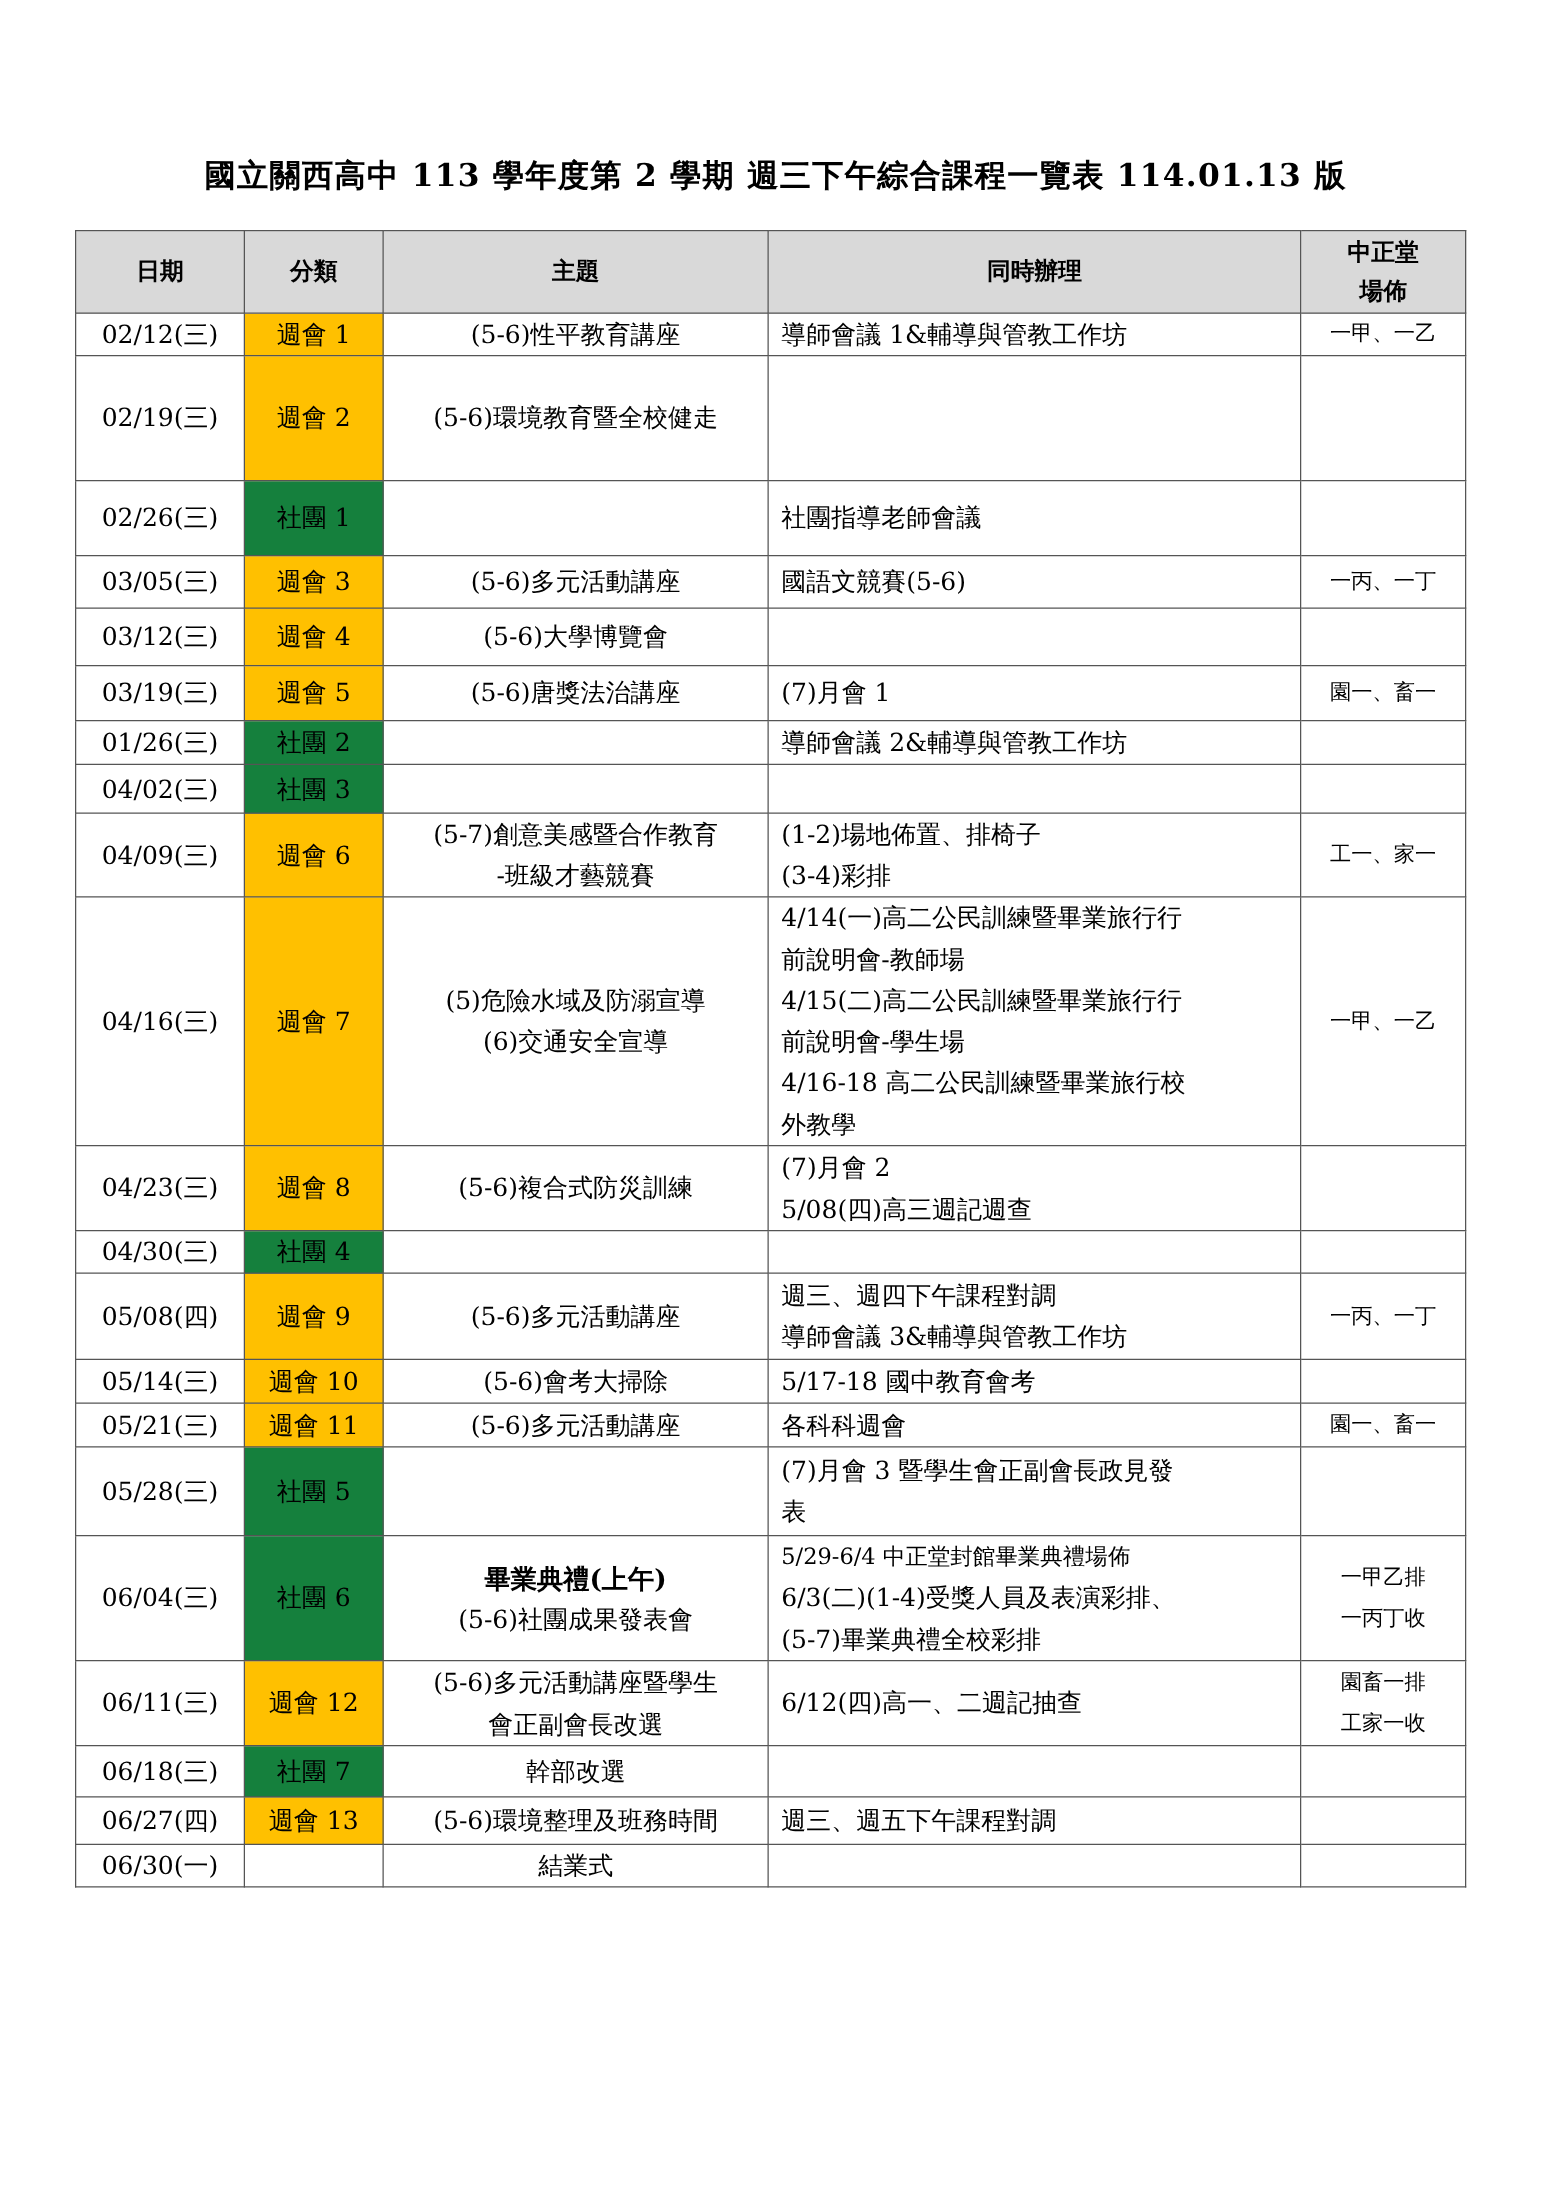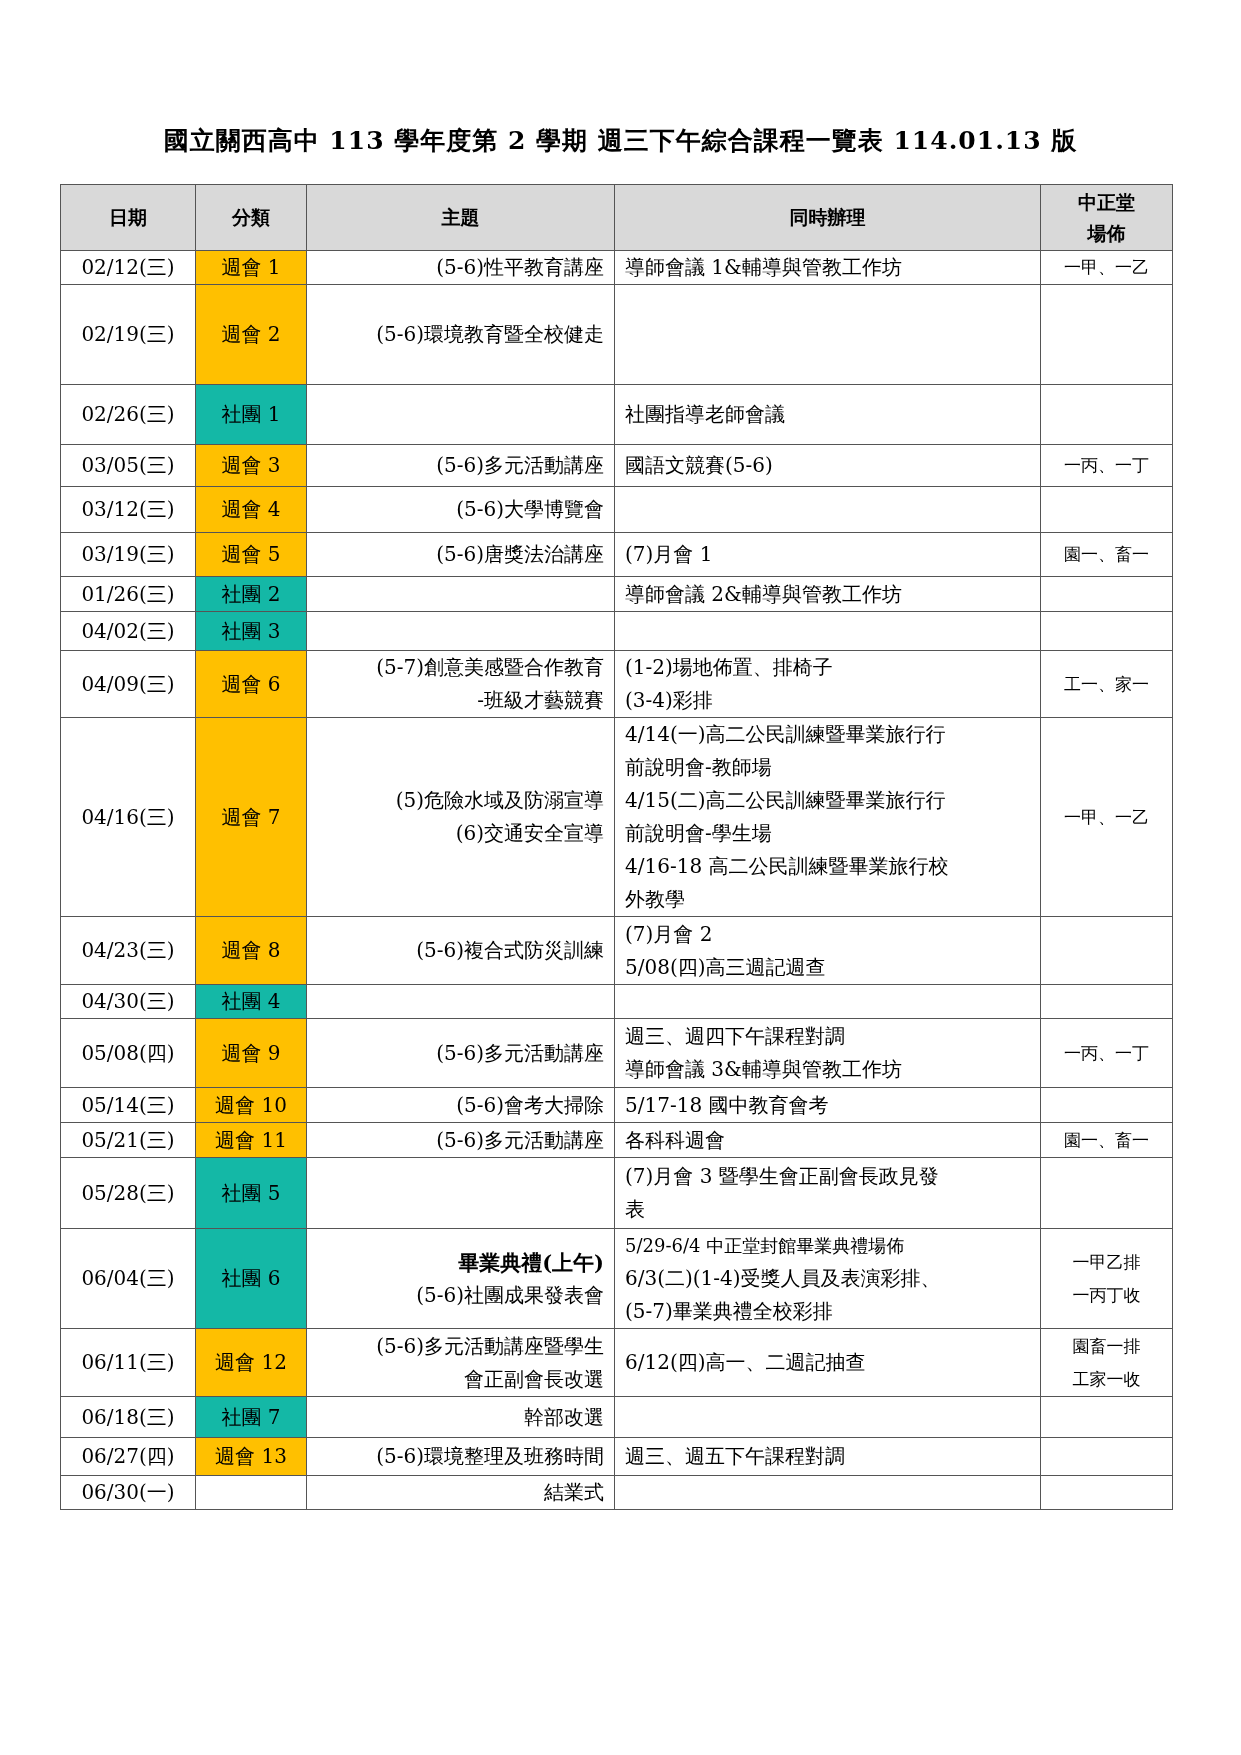--- a/index.html
+++ b/index.html
@@ -4,22 +4,22 @@
   <style>
     html, body { margin: 0; padding: 0; background: #ffffff; }
     body { width: 1241px; height: 1755px; position: relative; font-family: "DejaVu Serif", "Liberation Serif", serif; color: #000; }
     .title { position: absolute; top: 124px; left: 0; width: 1241px; text-align: center; font-size: 25px; font-weight: bold; letter-spacing: 1px; font-family: "DejaVu Serif", serif; }
     table.sched { position: absolute; top: 184px; left: 60px; width: 1112px; border-collapse: collapse; table-layout: fixed; font-size: 20px; }
     table.sched th, table.sched td { border: 1.5px solid #555; padding: 0 10px; vertical-align: middle; line-height: 33px; }
     table.sched th { background: #d9d9d9; font-weight: bold; text-align: center; font-size: 19px; line-height: 31px; }
     td.date { text-align: center; padding: 0 6px; white-space: nowrap; }
     td.cat { text-align: center; padding: 0 4px; white-space: nowrap; }
     td.cat.meeting { background: #ffc000; }
-    td.cat.club { background: #14b8a6; }
-    td.topic { text-align: right; margin-left: 30px; }
+    td.cat.club { background: #15803d; }
+    td.topic { text-align: center; margin-left: 30px; }
     td.concurrent { text-align: left; }
     td.venue { text-align: center; font-size: 17px; padding: 0 4px; }
     .bold-line { font-weight: bold; font-size: 21px; }
     .small-line { font-size: 18px; }
     .line { display: block; }
   </style>
 </head>
 <body>
 
 <div class="title">國立關西高中 113 學年度第 2 學期 週三下午綜合課程一覽表 114.01.13 版</div>

